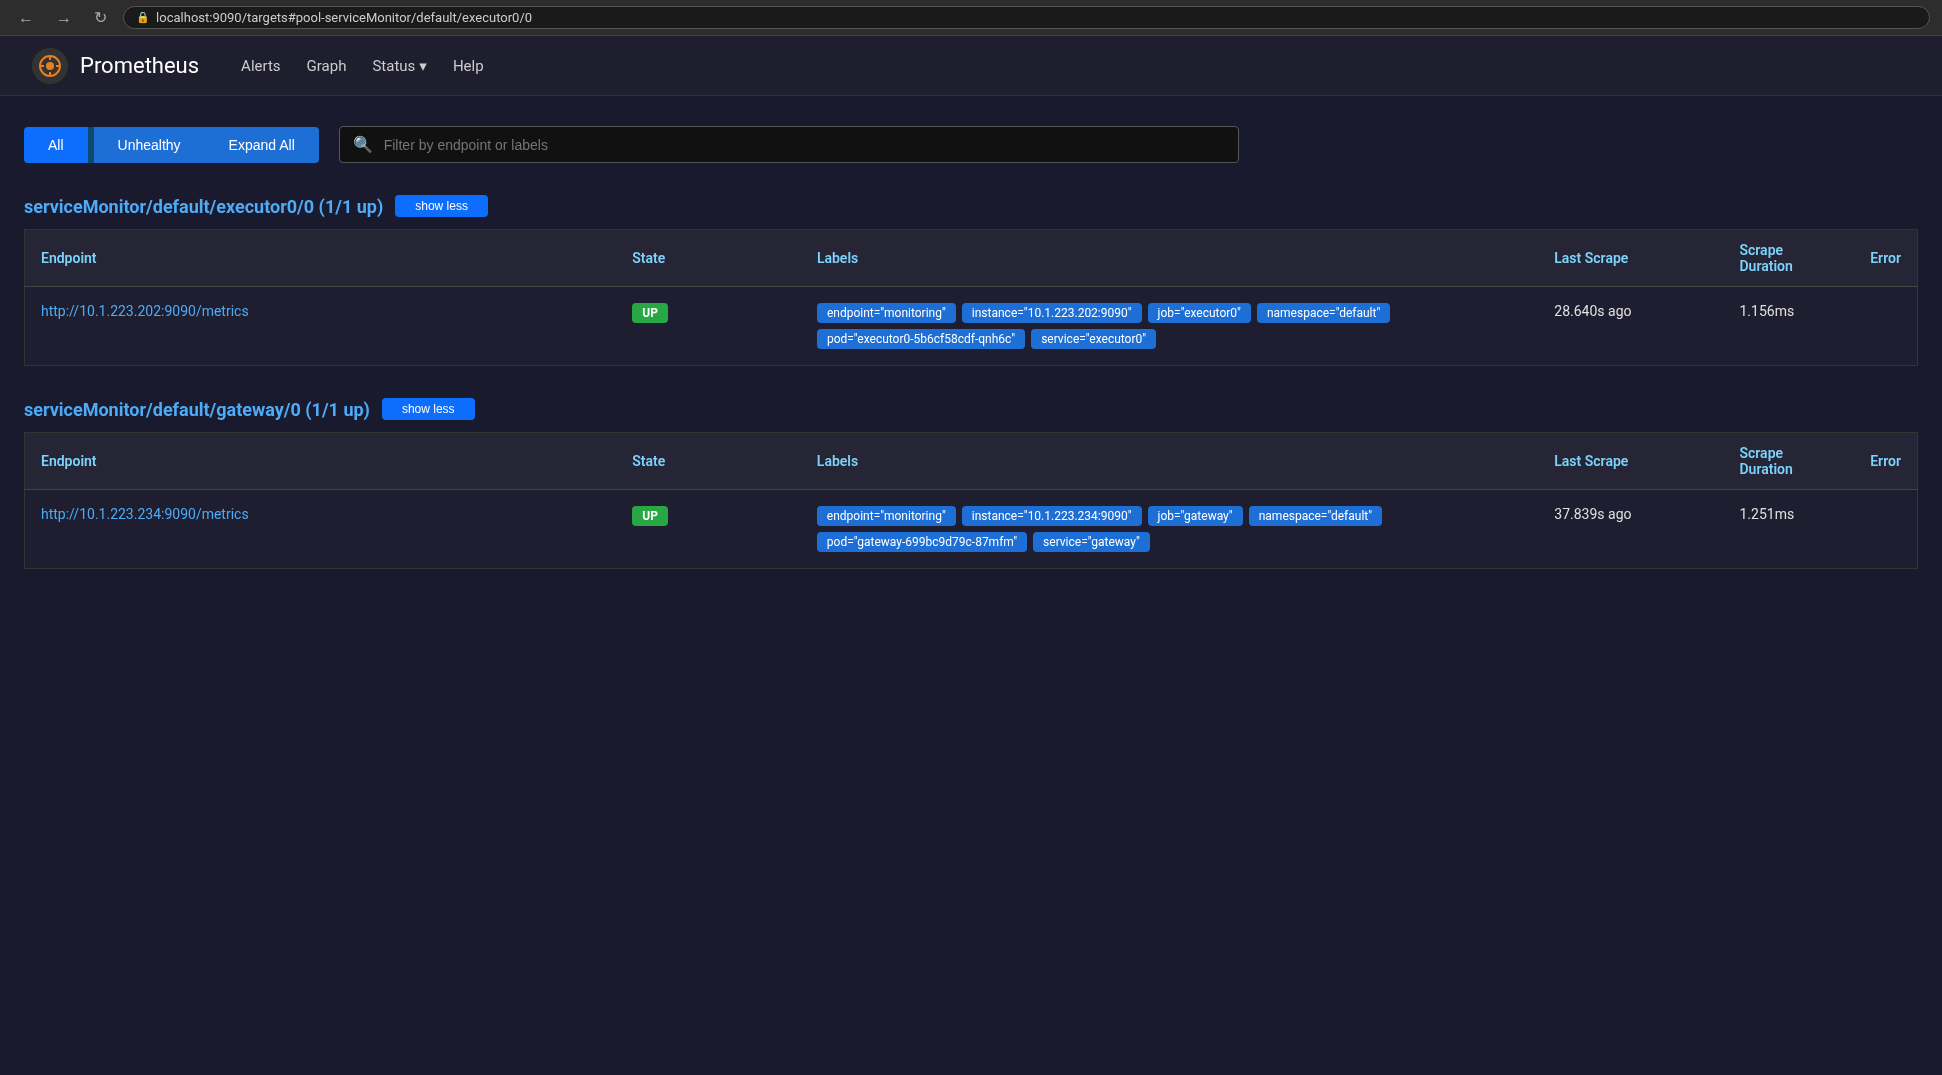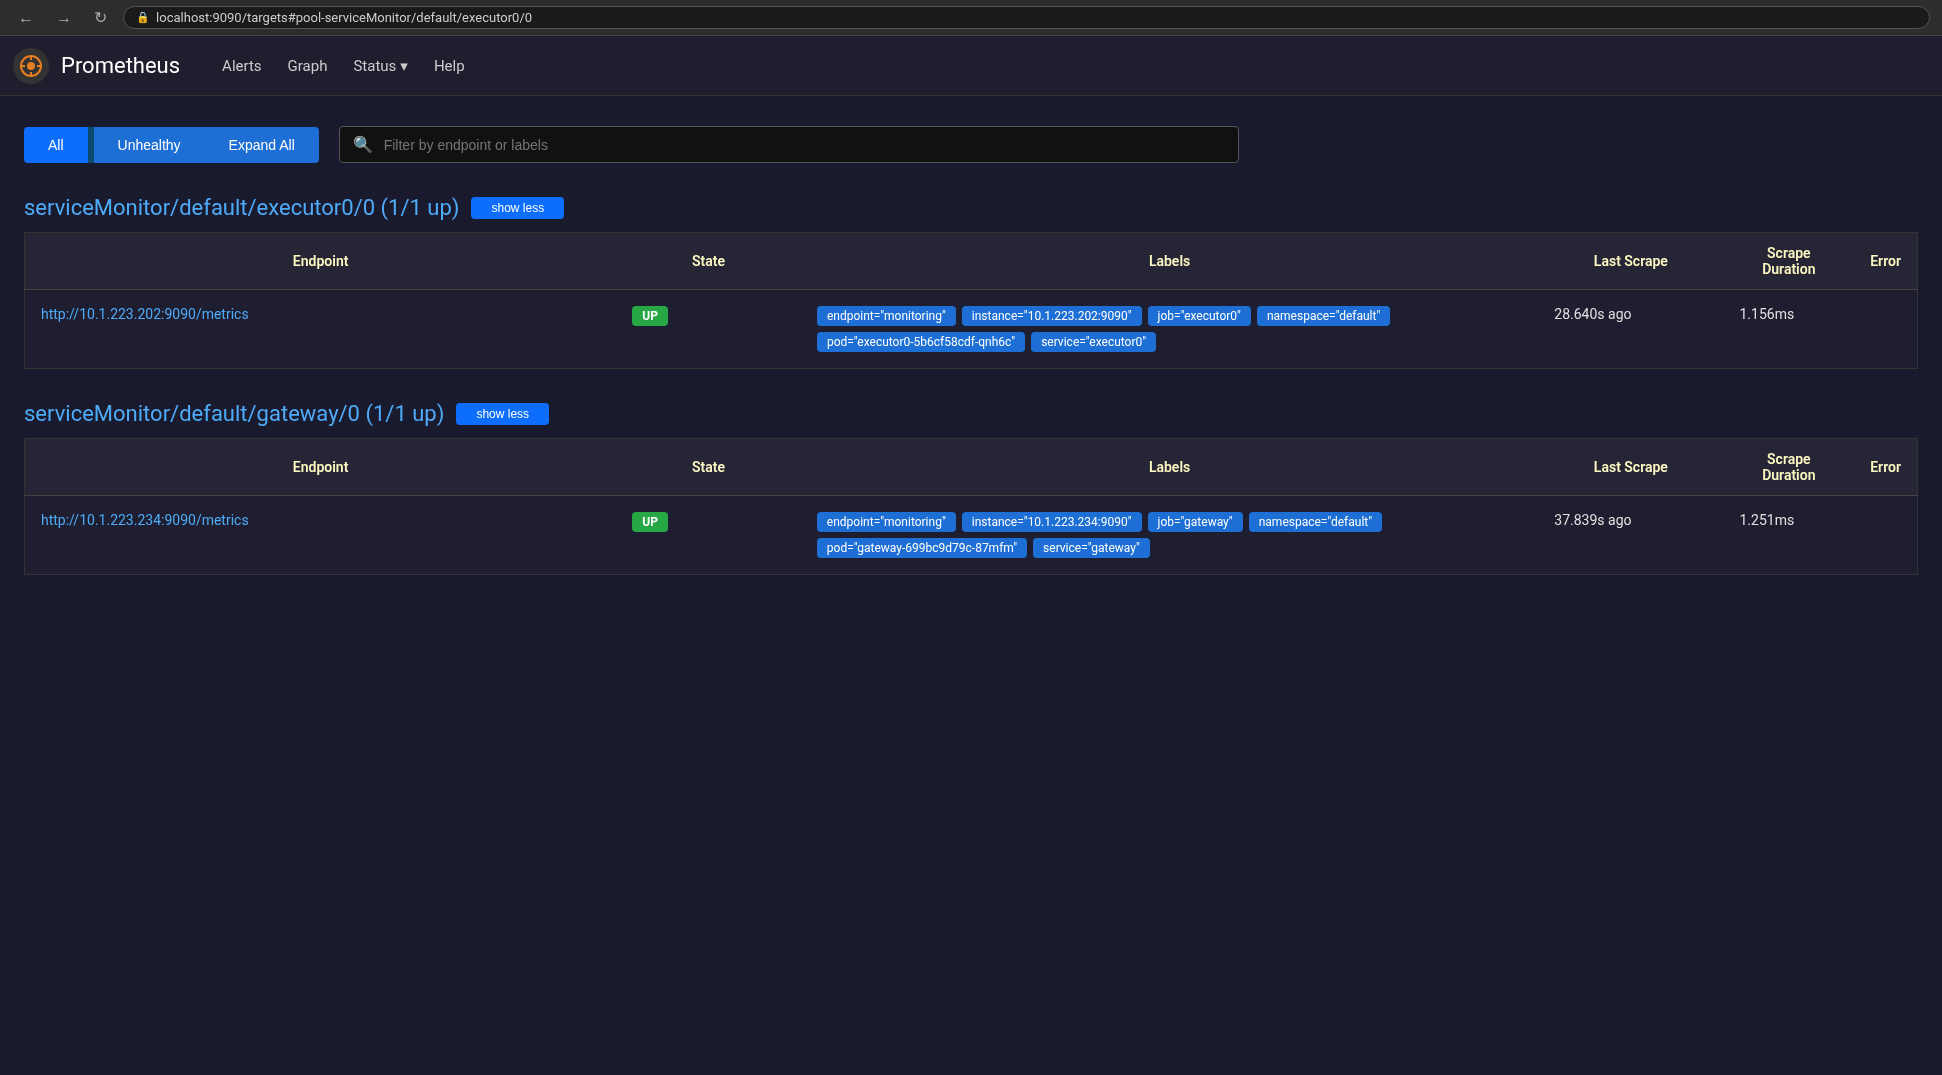--- a/index.html
+++ b/index.html
@@ -40,21 +40,21 @@
       display: flex;
       align-items: center;
       gap: 6px;
     }
     .address-bar-icon { color: #888; font-size: 11px; }
 
     
     .navbar {
       background-color: #1e1e2e;
       border-bottom: 1px solid #333;
-      padding: 0 13px;
+      padding: 0 32px;
       display: flex;
       align-items: center;
       height: 60px;
       gap: 30px;
     }
     .navbar-brand {
       display: flex;
       align-items: center;
       gap: 12px;
       text-decoration: none;
@@ -160,22 +160,22 @@
 
     
     .section-header {
       display: flex;
       align-items: center;
       gap: 12px;
       margin-bottom: 12px;
     }
     .section-title {
       color: #4dabf7;
-      font-size: 22px;
-      font-weight: 400;
+      font-size: 18px;
+      font-weight: 700;
       text-decoration: none;
       cursor: pointer;
     }
     .show-less-btn {
       background: #0d6efd;
       color: #fff;
       border: none;
       padding: 4px 20px;
       border-radius: 4px;
       font-size: 12px;
@@ -185,23 +185,23 @@
     
     .targets-table {
       width: 100%;
       border-collapse: collapse;
       background: #1e1e30;
       border: 1px solid #333;
       margin-bottom: 32px;
     }
     .targets-table th {
       background: #252535;
-      color: #fef9c3;
+      color: #7dd3fc;
       padding: 12px 16px;
-      text-align: center;
+      text-align: left;
       font-weight: 600;
       border-bottom: 1px solid #444;
     }
     .targets-table td {
       padding: 16px;
       border-bottom: 1px solid #333;
       vertical-align: top;
     }
     .targets-table tr:last-child td {
       border-bottom: none;

